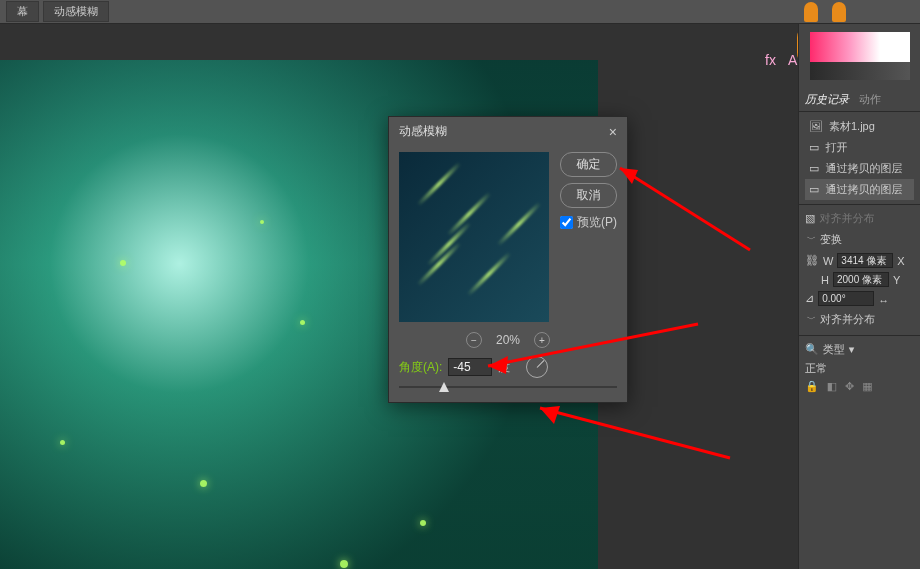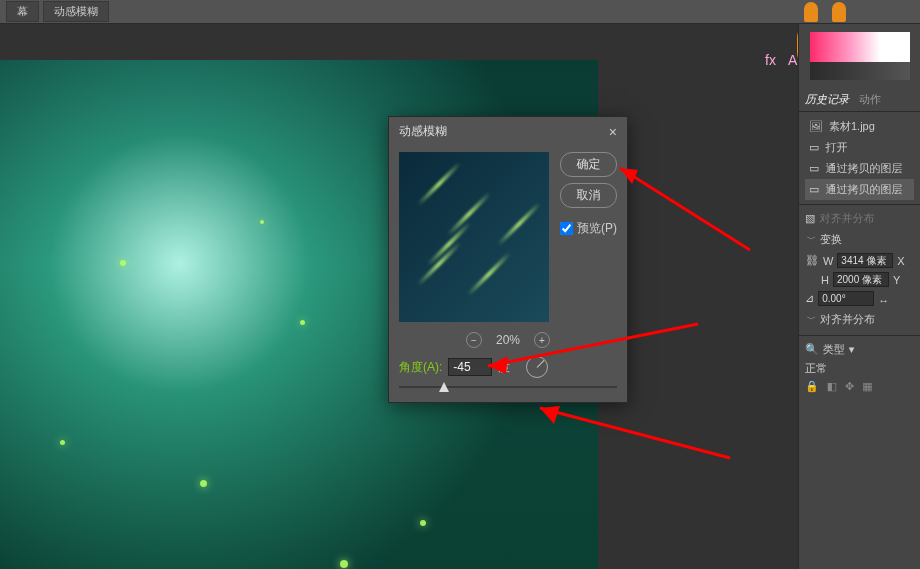--- a/index.html
+++ b/index.html
@@ -17,21 +17,21 @@
 
   .dialog { position: absolute; left: 388px; top: 116px; width: 240px; background: #535353; border: 1px solid #2a2a2a; box-shadow: 0 4px 20px rgba(0,0,0,0.5); }
   .dialog-title { display:flex; justify-content:space-between; align-items:center; padding: 6px 10px; font-size: 12px; color: #ddd; }
   .dialog-close { cursor:pointer; font-size: 14px; color:#ccc; }
   .dialog-body { padding: 6px 10px 14px; }
   .preview-row { display:flex; gap:8px;justify-content:space-between; }
   .preview-box { width: 150px; height: 170px; background: linear-gradient(135deg, #0a2a3a 0%, #1a4a5a 100%); position:relative; overflow:hidden; }
   .streak { position:absolute; width:60px; height:4px; background: linear-gradient(90deg, transparent, rgba(200,255,120,0.8), transparent); transform: rotate(-45deg); border-radius:2px; filter: blur(1px); }
   .dialog-buttons { display:flex; flex-direction:column; gap:6px; }
   .dlg-btn { border: 1px solid #888; border-radius: 12px; padding: 3px 14px; background: transparent; color:#ddd; font-size:12px; text-align:center; }
-  .dlg-check { display:flex; align-items:center; gap:4px; margin-top:6px; }
+  .dlg-check { display:flex; align-items:center; gap:4px; }
   .zoom-row { display:flex; justify-content:center; align-items:center; gap:14px; margin:10px 0 4px; color:#ccc; }
   .zoom-icon { border:1px solid #888; border-radius:50%; width:16px; height:16px; display:flex; align-items:center; justify-content:center; font-size:10px; }
   .param-row { display:flex; align-items:center; justify-content:flex-start; gap:6px; margin: 8px 0; }
   .param-label { color:#84cc16; }
   .param-input { width:44px; background:#3a3a3a; border:1px solid #222; color:#eee; padding:1px 4px; font-size:12px; }
   .angle-dial { width:22px; height:22px; border:1px solid #aaa; border-radius:50%; margin-left:10px; position:relative; }
   .angle-dial::after { content:''; position:absolute; width:10px; height:1px; background:#ccc; top:50%; left:50%; transform-origin:left; transform: rotate(-45deg); }
   .slider-track { width: 218px; height:2px; background:#3a3a3a; margin:6px auto 0; position:relative; }
   .slider-thumb { position:absolute; top:-4px; left:40px; width:10px; height:10px; background:#ddd; clip-path: polygon(50% 0, 100% 100%, 0 100%); }
 

